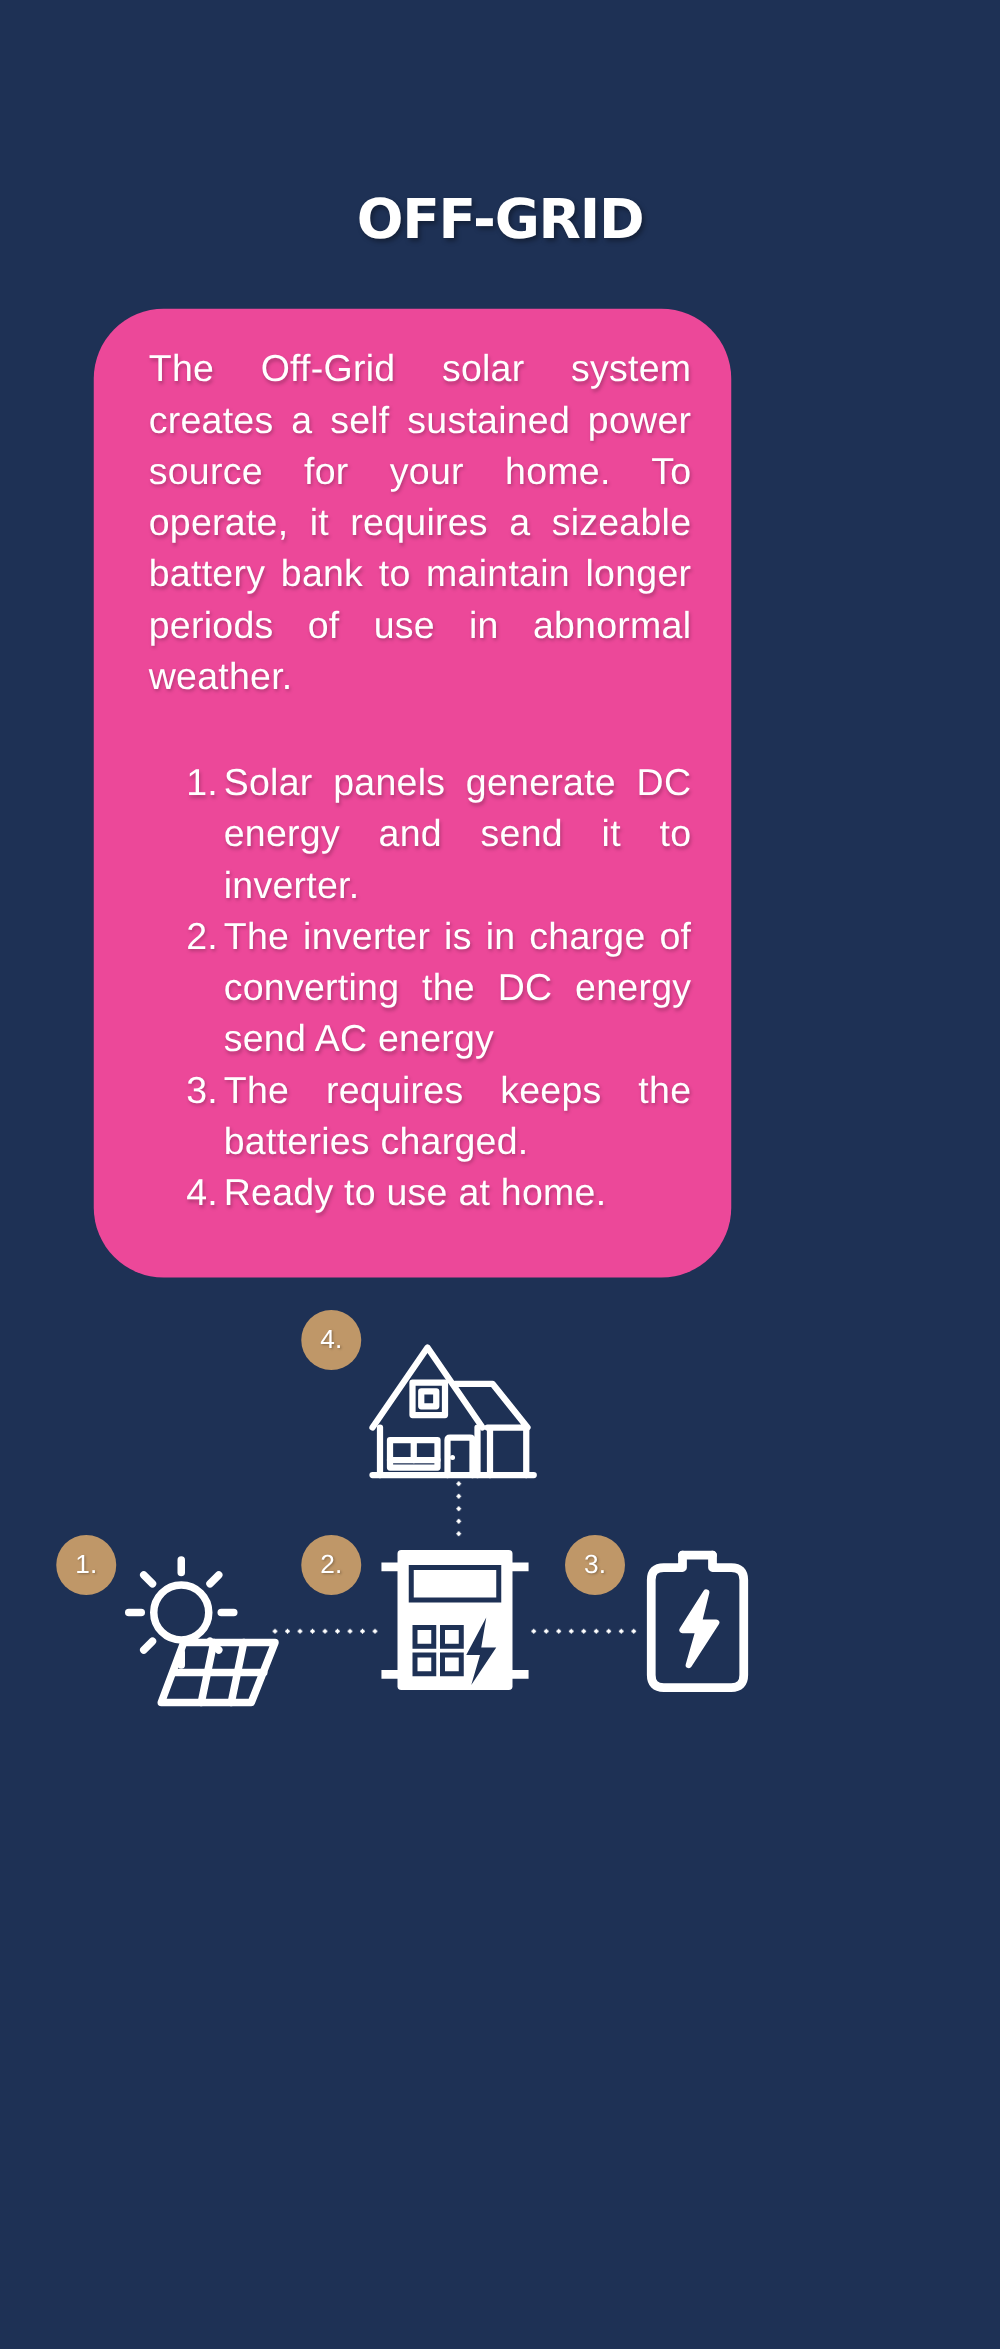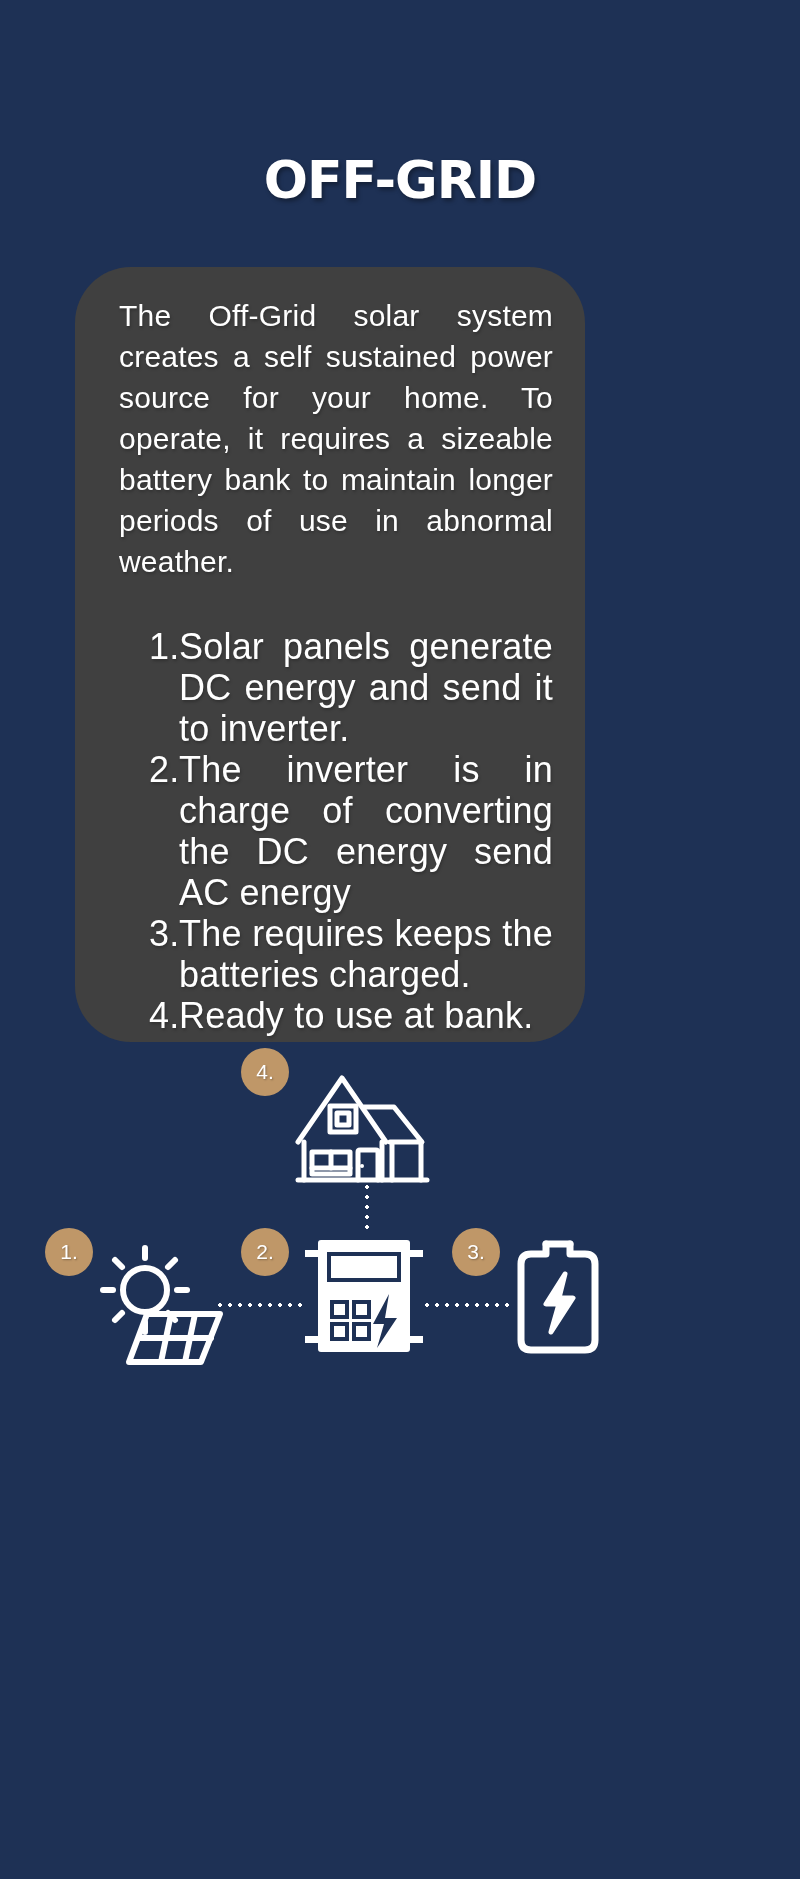--- a/index.html
+++ b/index.html
@@ -16,39 +16,38 @@
   }
 
   
   .title {
     position: absolute;
     left: 0;
     top: 150px;
     width: 800px;
     text-align: center;
     color: #ffffff;
-    font-size: 52px;
+    font-size: 44px;
     font-weight: bold;
     letter-spacing: -1px;
     text-shadow: 2px 3px 4px rgba(0,0,0,0.35);
     font-family: "DejaVu Sans", sans-serif;
   }
 
   
   .card {
     position: absolute;
     left: 75px;
     top: 247px;
     width: 510px;
     height: 775px;
-    background: #404040;
+    background: #ec4899;
     border-radius: 56px;
     box-sizing: border-box;
     padding: 28px 32px 20px 44px;
-    margin-top: 20px;
   }
   .card-para {
     color: #ffffff;
     font-size: 30px;
     line-height: 41px;
     text-align: justify;
     text-align-last: left;
     margin: 0;
     text-shadow: 1px 2px 3px rgba(0,0,0,0.25);
     font-family: "Liberation Sans", sans-serif;
@@ -57,21 +56,21 @@
   .card-list {
     margin: 44px 0 0 0;
     padding: 0 0 0 30px;
     list-style: none;
     counter-reset: step;
   }
   .card-list li {
     counter-increment: step;
     position: relative;
     color: #ffffff;
-    font-size: 36px;
+    font-size: 30px;
     line-height: 41px;
     text-align: justify;
     text-align-last: left;
     padding-left: 30px;
     margin-bottom: 0px;
     text-shadow: 1px 2px 3px rgba(0,0,0,0.25);
     letter-spacing: 0.2px;
   }
   .card-list li::before {
     content: counter(step) ".";
@@ -128,21 +127,21 @@
 <body>
 
 <div class="title">OFF-GRID</div>
 
 <div class="card">
   <p class="card-para">The Off-Grid solar system creates a self sustained power source for your home. To operate, it requires a sizeable battery bank to maintain longer periods of use in abnormal weather.</p>
   <ol class="card-list">
     <li>Solar panels generate DC energy and send it to inverter.</li>
     <li>The inverter is in charge of converting the DC energy send AC energy</li>
     <li>The requires keeps the batteries charged.</li>
-    <li>Ready to use at bank.</li>
+    <li>Ready to use at home.</li>
   </ol>
 </div>
 
 <div class="dots-h link-panel-inv"></div>
 <div class="dots-h link-inv-batt"></div>
 <div class="dots-v link-inv-house"></div>
 
 <div class="badge badge-4">4.</div>
 <div class="badge badge-1">1.</div>
 <div class="badge badge-2">2.</div>

